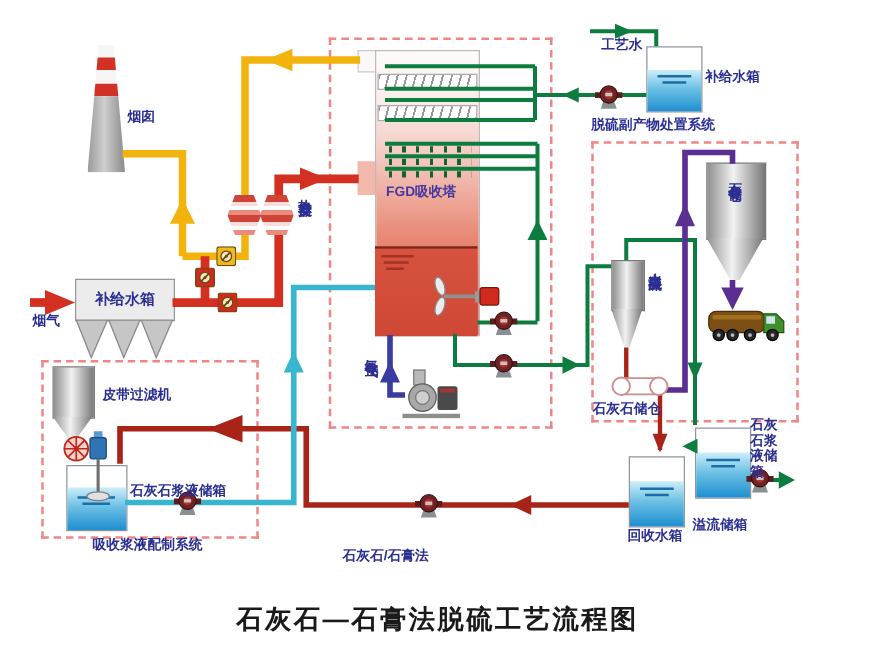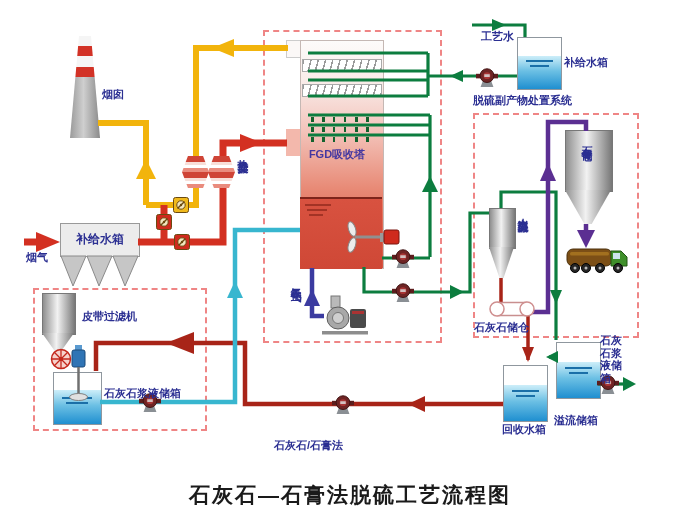--- a/index.html
+++ b/index.html
@@ -282,16 +282,17 @@
   <div class="lbl" style="left:564px;top:56px;">补给水箱</div>
   <div class="lbl" style="left:473px;top:94px;width:162px;text-align:left;">脱硫副产物处置系统</div>
   <div class="vlbl" style="left:581px;top:138px;">石膏储仓</div>
   <div class="vlbl" style="left:517px;top:209px;">水力旋流器</div>
   <div class="lbl" style="left:474px;top:321px;">石灰石储仓</div>
   <div class="lbl" style="left:502px;top:423px;">回收水箱</div>
   <div class="lbl" style="left:554px;top:414px;">溢流储箱</div>
   <div class="lbl wrap2" style="left:600px;top:334px;">石灰石浆液储箱</div>
   <div class="lbl" style="left:82px;top:310px;">皮带过滤机</div>
   <div class="lbl" style="left:104px;top:387px;">石灰石浆液储箱</div>
+  <div class="lbl" style="left:33px;top:430px;width:170px;text-align:center;">吸收浆液配制系统</div>
   <div class="lbl" style="left:274px;top:439px;">石灰石/石膏法</div>
 
   <div id="title">石灰石—石膏法脱硫工艺流程图</div>
 </div>
 
 </body></html>

